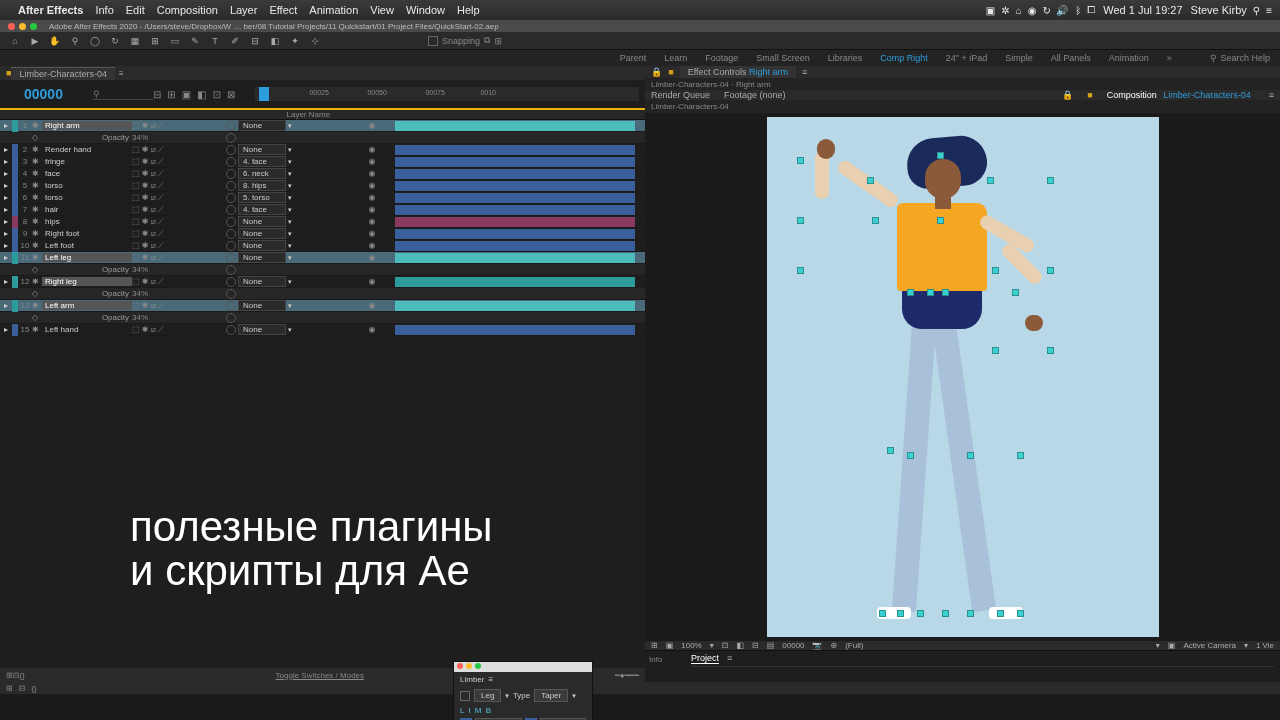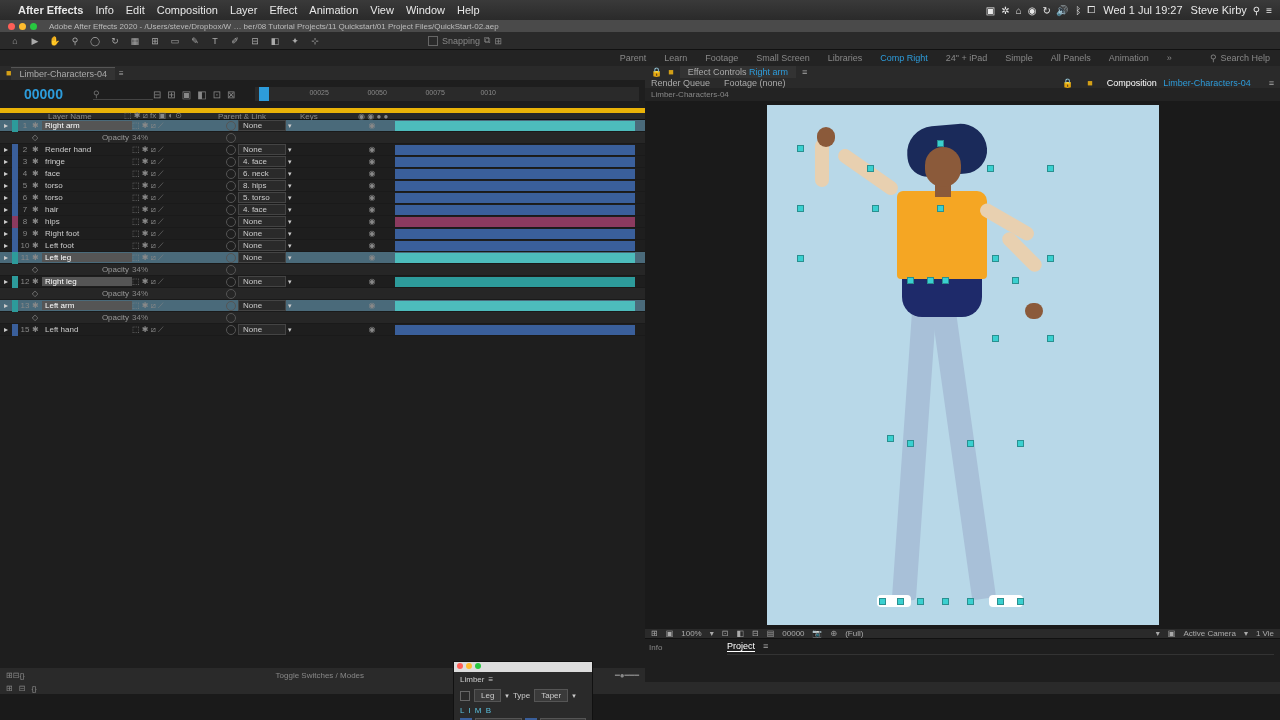--- a/index.html
+++ b/index.html
@@ -27,21 +27,21 @@
 .main { display:flex; height:616px; }
 .left-col { width:645px; display:flex; flex-direction:column; background:#232323; }
 .timeline-header{height:14px; background:#2a2a2a; display:flex; align-items:center; padding:0 6px; font-size:9px; color:#aaa;}
 .timeline-header .tab{background:#333; padding:1px 8px; border-top:1px solid #555;}
 .timeline-header .close{margin-left:4px; font-size:8px;}
 .tl-top{display:flex; align-items:center; height:28px; padding:2px 6px; background:#1e1e1e;}
 .timecode{color:#2d9cdb; font-size:14px; font-weight:bold; margin-left:18px;}
 .tl-top .search-wrap{margin-left:30px;}
 .tl-top .search-wrap input{background:#1e1e1e;border:none;border-bottom:1px solid #444;color:#aaa;font-size:9px;width:60px;}
 .tl-top .icons-right{margin-left:auto; display:flex; gap:6px; color:#888;}
-.tl-columns{height:12px; background:#282828; display:flex; font-size:8px; color:#888; align-items:center; border-top:5px solid #eab308; border-bottom:1px solid #111;}
+.tl-columns{height:12px; background:#282828; display:flex; font-size:8px; color:#888; align-items:center; border-top:2px solid #eab308; border-bottom:1px solid #111;flex-direction:column;}
 .tl-columns .col-a{width:12px;} .tl-columns .col-b{width:32px;}
 .tl-columns .col-name{width:80px; padding-left:4px;}
 .tl-columns .col-sw{width:94px;}
 .tl-columns .col-parent{width:82px;}
 .tl-columns .col-keys{width:58px;}
 .tl-columns .col-eyes{width:36px;}
 .tl-layers{flex:0 0 auto; background:#1e1e1e;}
 .layer-row{height:12px; display:flex; align-items:center; font-size:8px; color:#ccc; border-bottom:1px solid #1a1a1a; position:relative;}
 .layer-row .lbl-area{width:12px; display:flex; align-items:center; justify-content:center;}
 .layer-row .color-block{width:6px; height:12px;}
@@ -59,21 +59,21 @@
 .layer-row.sub{background:#262626;}
 .layer-row.sub .name{padding-left:18px; color:#999;text-align:right;}
 .layer-row .bar{position:absolute; left:395px; right:10px; height:10px; top:1px;}
 .b-teal{background:#2d9b9b;} .b-blue{background:#3a5f9b;} .b-pink{background:#8b3a5f;}
 .b-teal-sel{background:#4dbcbc;}
 .timeruler{height:14px; background:#2a2a2a; position:relative; margin-left:390px; font-size:7px; color:#888;}
 .timeruler .tick{position:absolute; top:2px;}
 .timeruler .playhead{position:absolute; left:4px; top:0; width:10px; height:14px; background:#2d9cdb;}
 .tl-bottom-area{flex:1; background:#1e1e1e; position:relative;}
 .tl-footer{height:14px; background:#2a2a2a; display:flex; align-items:center; font-size:8px; color:#888; padding:0 6px;}
-.tl-footer .toggle{margin:15px auto;}
+.tl-footer .toggle{margin:15px auto;text-decoration:underline;}
 .overlay-text{position:absolute; left:130px; bottom:75px; font-size:42px; color:#fff; font-weight:400; line-height:1.05;}
 
 .limber-panel{position:absolute; left:453px; top:325px; width:140px; background:#2a2a2a; border:1px solid #111; font-size:8px;}
 .limber-panel .ti{height:10px; background:#ddd; display:flex; padding:1px 3px;}
 .limber-panel .ti .d{width:6px;height:6px;border-radius:50%;margin-right:3px;}
 .limber-panel .hd{padding:3px 6px; color:#ccc; display:flex; align-items:center; gap:4px;}
 .limber-panel .row{display:flex; align-items:center; padding:2px 6px; gap:4px;}
 .limber-panel .chk{width:10px;height:10px;border:1px solid #666;}
 .limber-panel .drop{background:#3a3a3a; padding:1px 6px; border:1px solid #555;}
 .limber-panel .section{padding:2px 6px; font-size:8px; letter-spacing:1px;}
@@ -110,21 +110,21 @@
 .leg-r{position:absolute; left:135px; top:205px; width:24px; height:290px; background:#a8c0d8; transform:rotate(4deg); border-radius:4px;}
 .leg-l{position:absolute; left:185px; top:205px; width:24px; height:290px; background:#a8c0d8; transform:rotate(-8deg); border-radius:4px;}
 .foot-r{position:absolute; left:110px; bottom:18px; width:34px; height:12px; background:#fff; border-radius:4px;}
 .foot-l{position:absolute; left:222px; bottom:18px; width:34px; height:12px; background:#fff; border-radius:4px;}
 .handle{position:absolute; width:7px; height:7px; background:#3ad0d0; border:1px solid #2a9090;}
 .viewer-footer{height:16px; background:#2a2a2a; display:flex; align-items:center; padding:0 6px; font-size:8px; color:#aaa; gap:8px;}
 .viewer-footer .sp{flex:1;}
 
 .bottom-row{height:90px; display:flex; background:#1e1e1e; border-top:1px solid #111;}
 .info-panel{width:40px; padding:4px; font-size:8px; color:#888;}
-.project-panel{flex:1; padding:2px 6px;margin-left:36px;}
+.project-panel{flex:1; padding:2px 6px;}
 .project-panel .tabs{display:flex; font-size:9px; color:#aaa; gap:8px; border-bottom:1px solid #333; padding-bottom:2px;}
 .project-panel .tabs .active{color:#fff; border-bottom:1px solid #fff;}
 .project-panel .item{display:flex; gap:6px; margin-top:4px;}
 .project-panel .thumb{width:34px; height:40px; background:#b8d8e8; border:1px solid #555; position:relative;}
 .project-panel .thumb .mini{position:absolute;left:10px;top:4px;width:14px;height:30px;background:linear-gradient(#1a2a5a 15%,#f5a623 15% 40%,#1e2a6a 40% 55%,#a8c0d8 55%);}
 .project-panel .meta{font-size:8px; color:#aaa; line-height:1.3;}
 .app-footer{height:12px;background:#2a2a2a;display:flex;align-items:center;padding:0 6px;font-size:8px;color:#888;gap:6px;}
 </style>
 </head>
 <body>
@@ -518,20 +518,24 @@
             <div class="pick"></div>
             <div class="drop">None</div>
             <span style="font-size:7px">▾</span>
           </div>
           <div class="keycol"></div>
           <div class="eye">◉</div>
           <div class="bar b-blue"></div>
         </div>
       </div>
     <div class="tl-bottom-area">
+      <div class="overlay-text">
+        <div>полезные плагины</div>
+        <div>и скрипты для Ae</div>
+      </div>
 
       <div class="limber-panel">
         <div class="ti">
             <div class="d" style="background:#ff5f57"></div>
             <div class="d" style="background:#febc2e"></div>
             <div class="d" style="background:#28c840"></div>
           </div>
         <div class="hd">
             <span>Limber</span>
             <span>≡</span>
@@ -563,20 +567,21 @@
     </div>
   </div>
 
   <div class="right-col">
     <div class="ec-header">
       <span>🔒</span>
       <span style="color:#d4a017;">■</span>
       <span class="tab2"><span>Effect Controls</span> <span class="hl">Right arm</span></span>
       <span>≡</span>
     </div>
+    <div class="ec-crumb">Limber-Characters-04 · Right arm</div>
     <div class="comp-header">
       <span class="t">Render Queue</span>
       <span class="t">Footage (none)</span>
       <span style="margin-left:auto;">🔒</span>
       <span style="color:#d4a017;">■</span>
       <span class="t active"><span>Composition</span> <span class="comp-tab">Limber-Characters-04</span></span>
       <span>≡</span>
     </div>
     <div class="comp-crumb">Limber-Characters-04</div>
     <div class="viewer">

